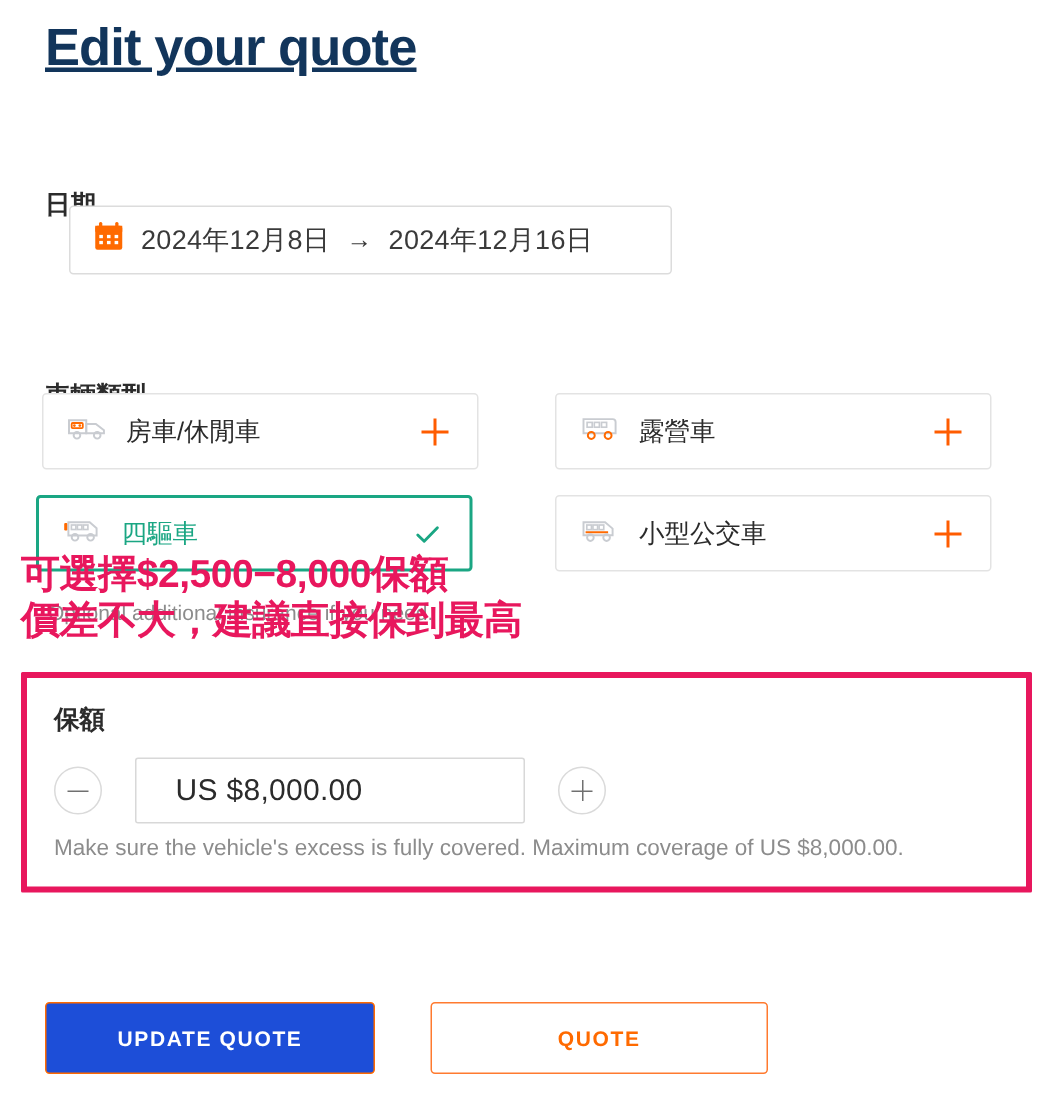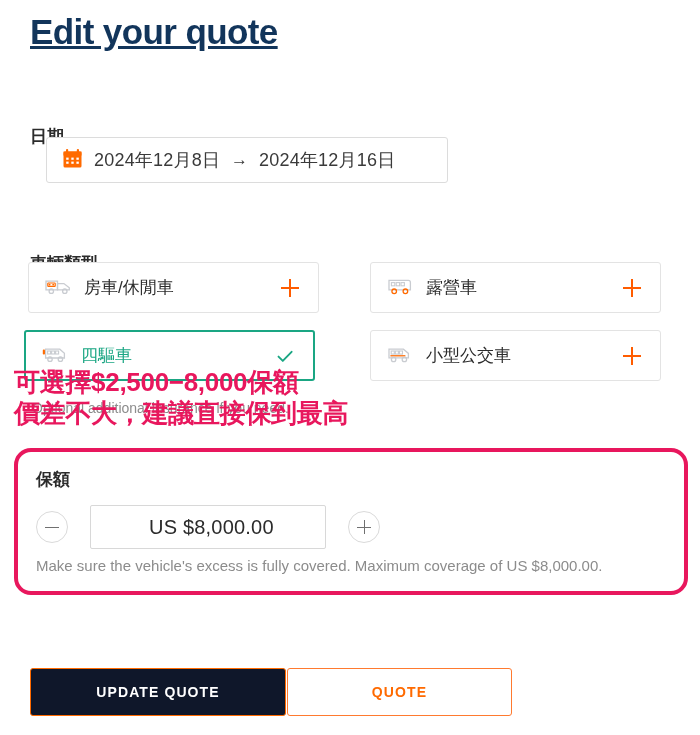--- a/index.html
+++ b/index.html
@@ -156,21 +156,21 @@
   .annot-line2 { margin-top: -2px; }
 
   
   .excess-box {
     position: absolute;
     left: 14px;
     top: 448px;
     width: 674px;
     height: 147px;
     border: 4px solid #e8175d;
-    border-radius: 17px;
+    border-radius: 1px;
     background: #fff;
     box-sizing: border-box;
   }
   .excess-title {
     position: absolute;
     left: 18px;
     top: 16px;
     font-size: 17px;
     font-weight: bold;
     color: #2b2b2b;
@@ -197,31 +197,30 @@
     position: absolute;
     background: #707070;
   }
   .round-btn .bar-h {
     left: 8px; top: 14.5px; width: 14px; height: 1.6px;
   }
   .round-btn .bar-v {
     left: 14.5px; top: 8px; width: 1.6px; height: 14px;
   }
   .excess-input {
-    width: 236px;
+    width: 260px;
     height: 44px;
     border: 1px solid #d8d8d8;
     border-radius: 2px;
     background: #fff;
     box-sizing: border-box;
     margin: 0 22px;
     display: flex;
     align-items: center;
     flex: 0 0 auto;
-    padding-left: 32px;
   }
   .excess-value {
     font-size: 20px;
     color: #2b2b2b;
     margin-left: 26px;
     letter-spacing: 0.2px;
   }
   .excess-note {
     position: absolute;
     left: 18px;
@@ -240,22 +239,22 @@
     display: flex;
     align-items: center;
     justify-content: center;
     font-size: 14px;
     font-weight: bold;
     letter-spacing: 1.1px;
   }
   #btn-update {
     left: 30px;
     top: 668px;
-    width: 256px;
-    background: #0f172a;
+    width: 220px;
+    background: #1d4ed8;
     border: 1px solid #ff6a00;
     color: #ffffff;
   }
   #btn-close {
     left: 287px;
     top: 668px;
     width: 225px;
     background: #ffffff;
     border: 1px solid #ff7a2f;
     color: #ff6a00;

